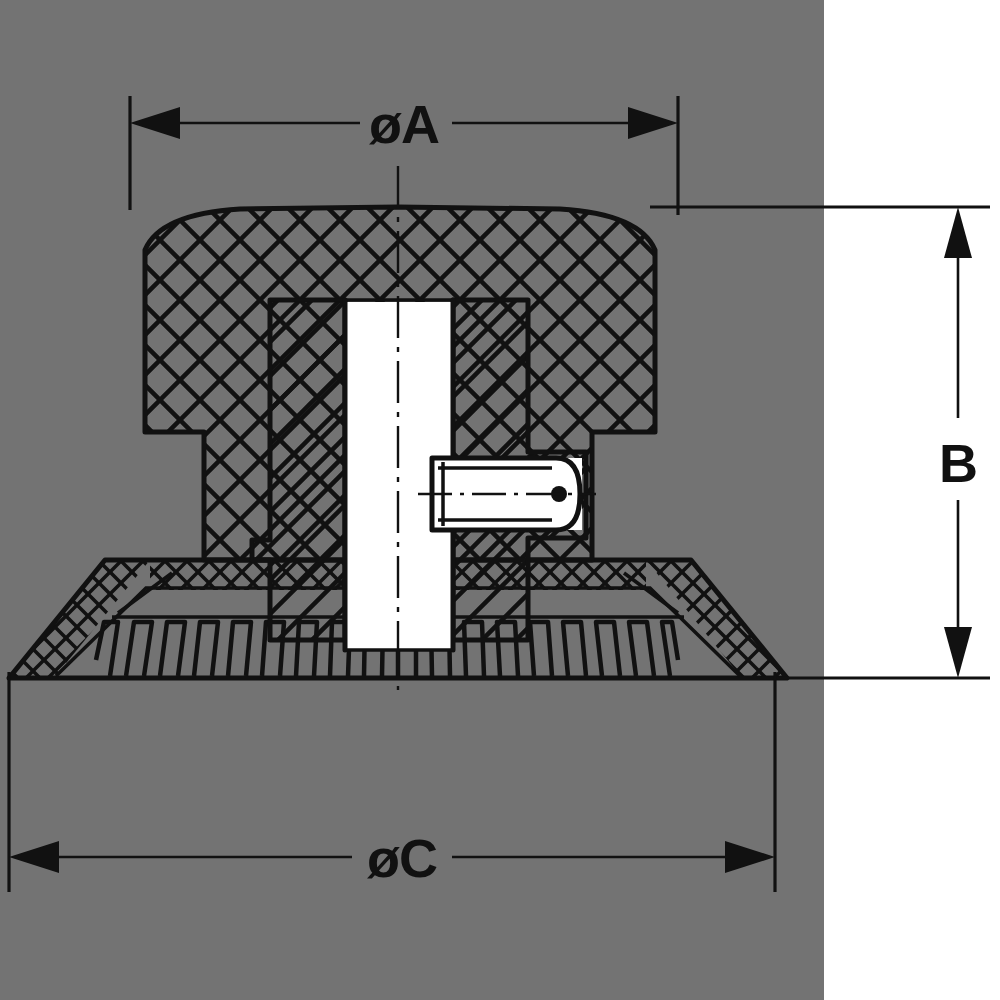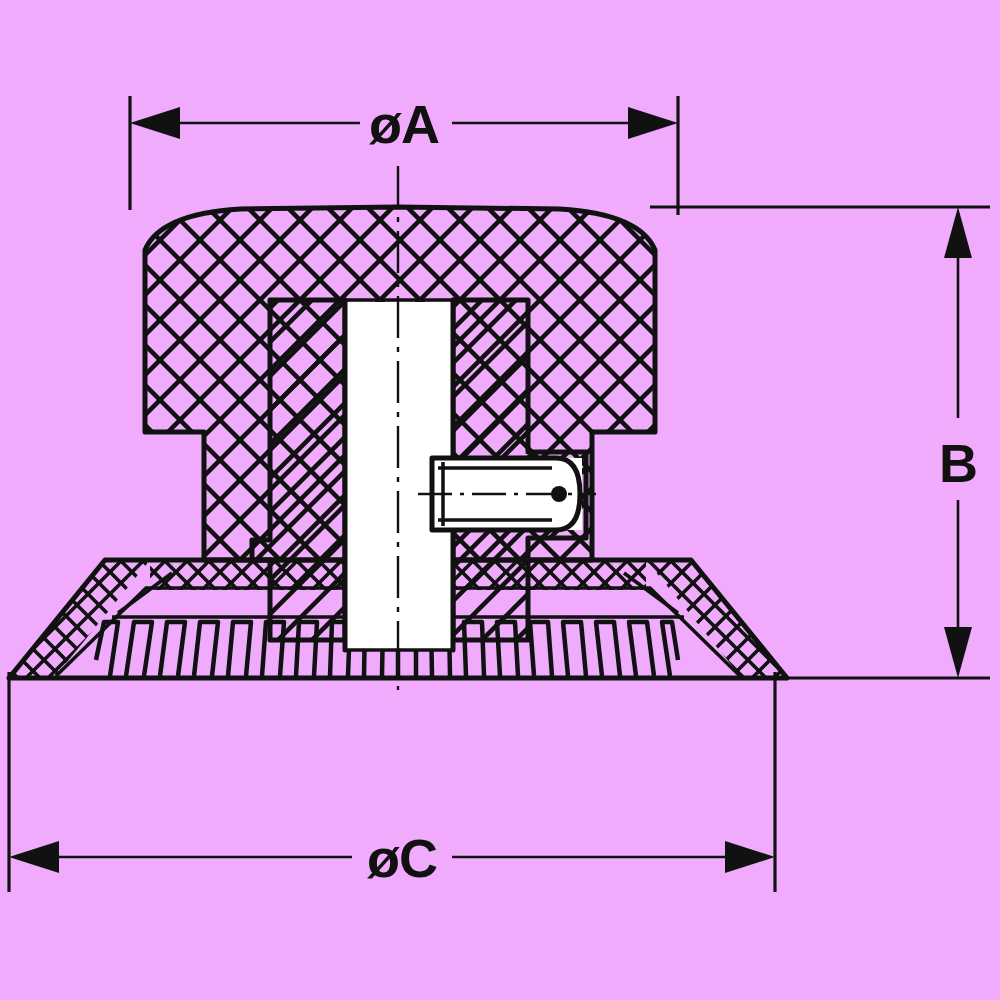--- a/index.html
+++ b/index.html
@@ -8,23 +8,23 @@
     background: #ffffff;
   }
   body {
     width: 1000px;
     height: 1000px;
     font-family: "Liberation Sans", sans-serif;
     overflow: hidden;
   }
   #drawing-root {
     position: relative;
-    width: 1000px;
+    width: 824px;
     height: 1000px;
-    background: #f0abfc;
+    background: #737373;
   }
   svg#technical-drawing {
     display: block;
     width: 1000px;
     height: 1000px;
   }
   .dim-text {
     font-family: "Liberation Sans", sans-serif;
     font-weight: bold;
     font-size: 54px;

